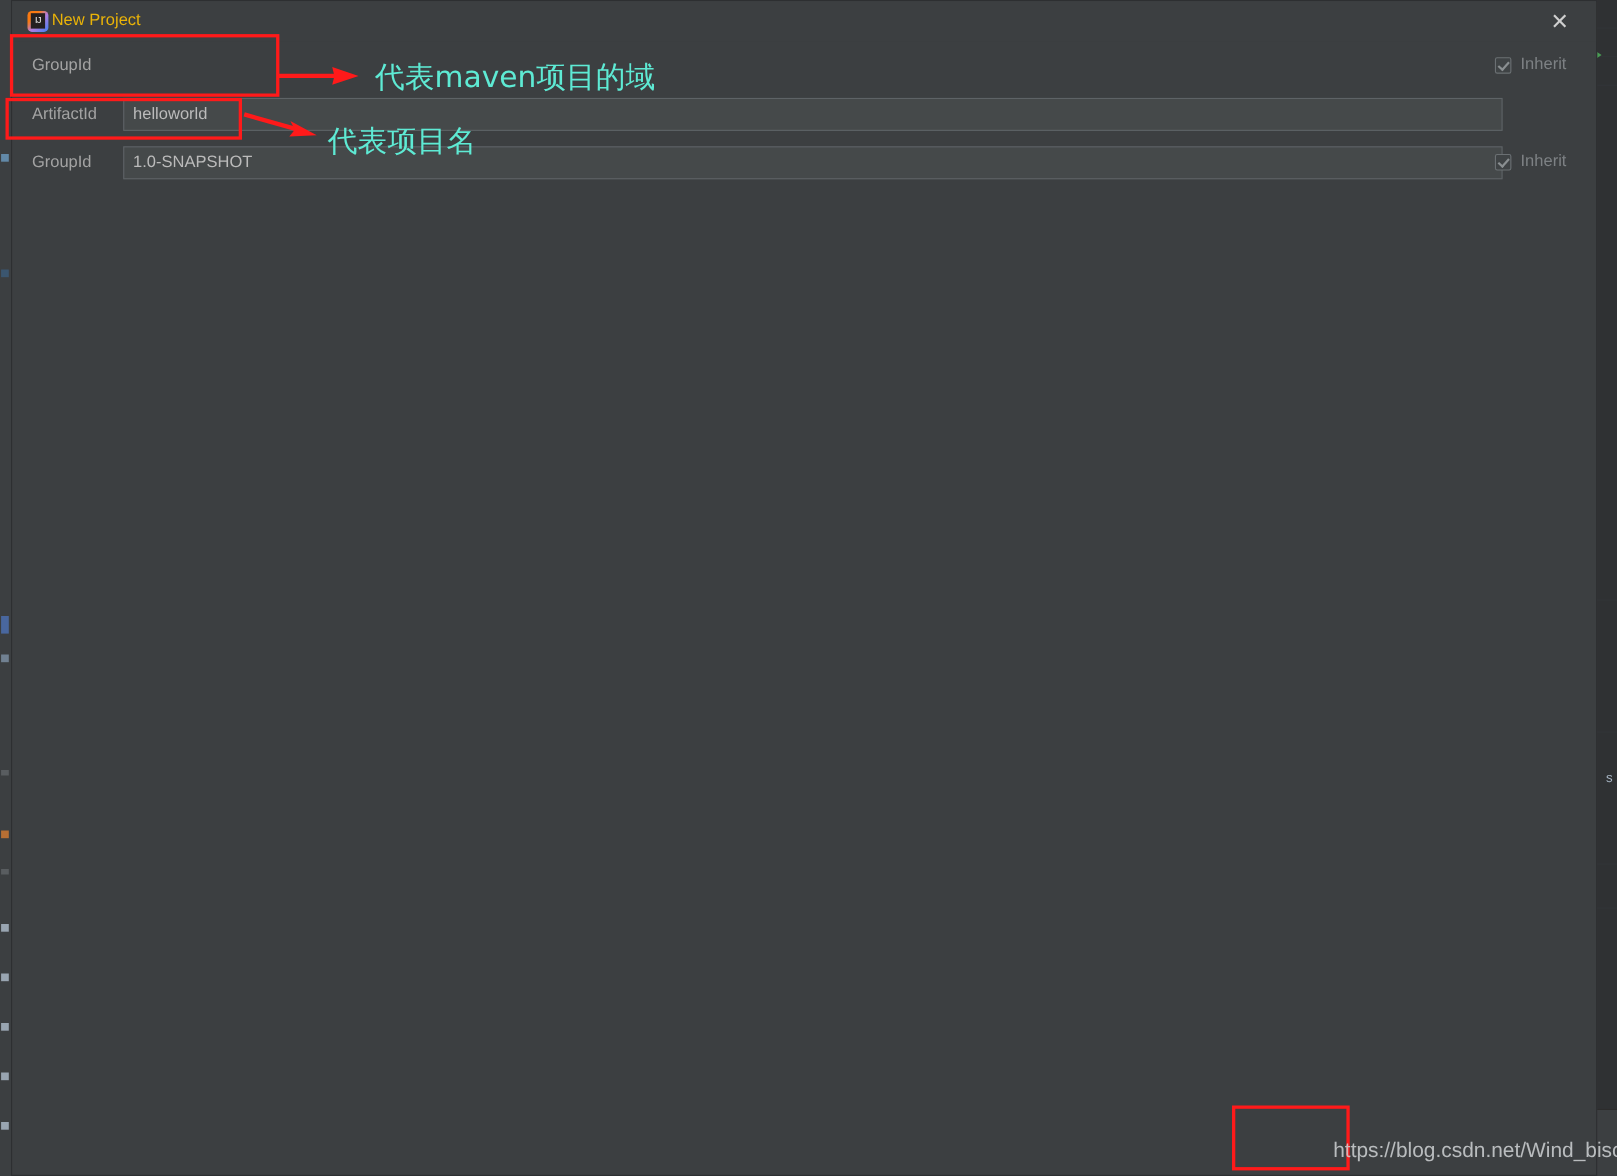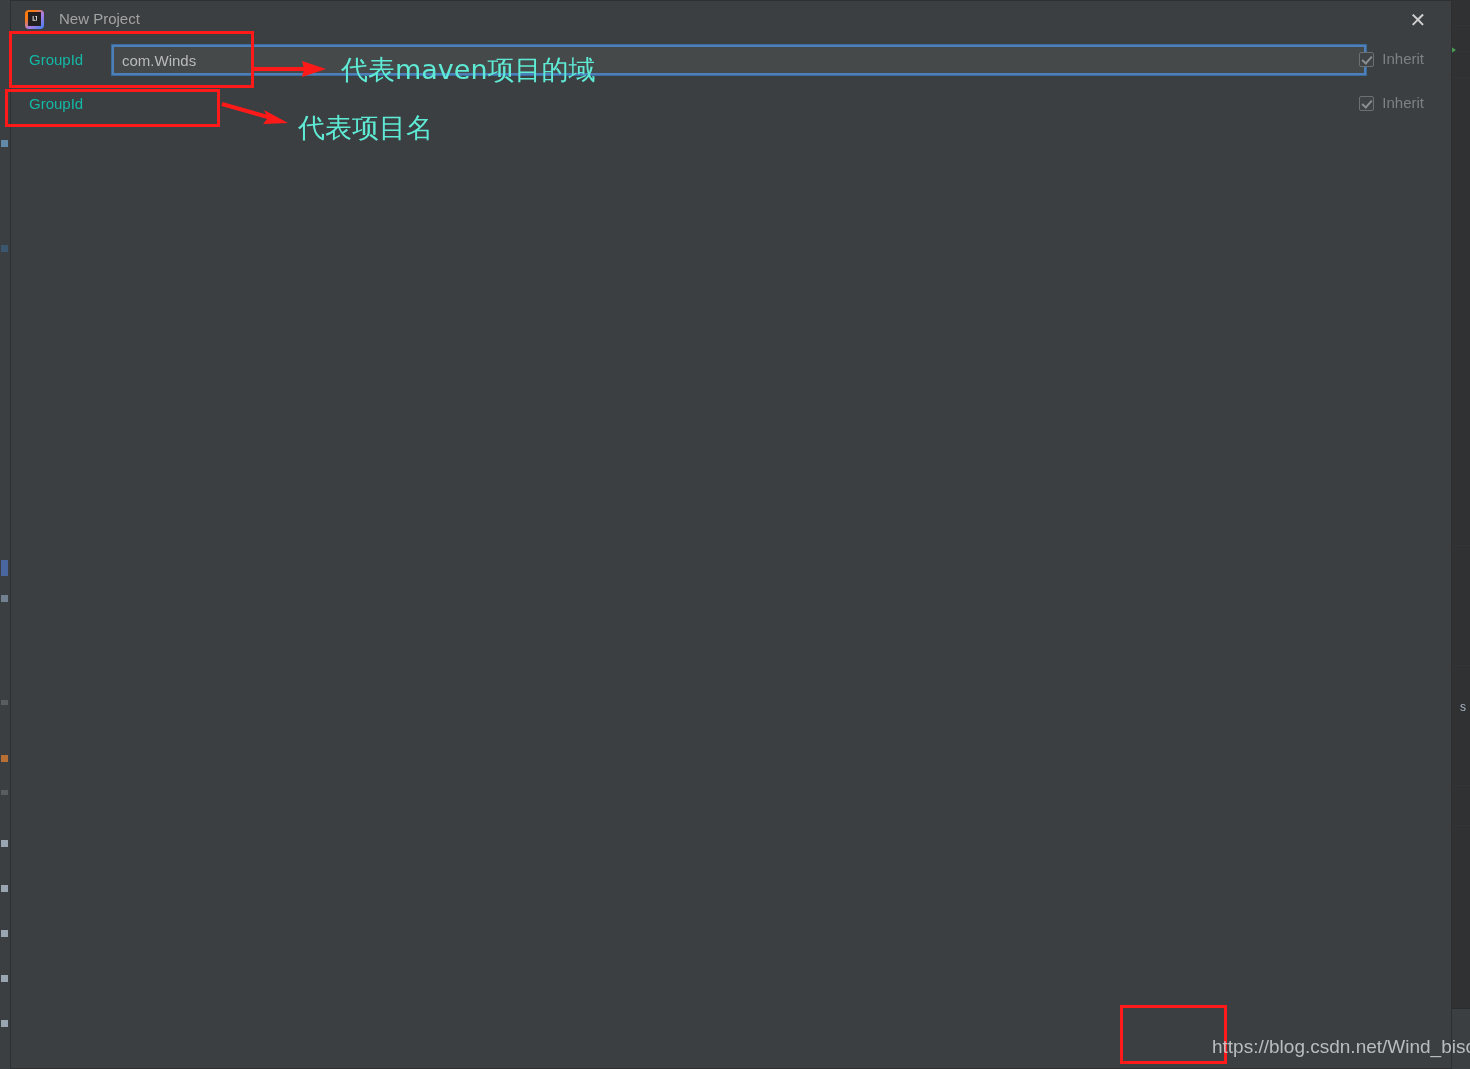--- a/index.html
+++ b/index.html
@@ -80,41 +80,41 @@
     content: "IJ";
     position: absolute; left: 3px; top: 2px;
     width: 13px; height: 14px;
     background: #231f20;
     color: #ffffff;
     font-size: 8px; line-height: 14px; text-align: center;
     font-family: "Liberation Sans", sans-serif;
     letter-spacing: -.5px;
   }
   .title-text {
-    position: absolute; left: 48px; top: 9px;
-    font-size: 15px; color: #a3a3a3;
+    position: absolute; left: 36px; top: 9px;
+    font-size: 15px; color: #eab308;
   }
   .close-btn {
     position: absolute; right: 20px; top: 6px;
     width: 26px; height: 26px;
     color: #cfcfcf; font-size: 20px; line-height: 26px; text-align: center;
     cursor: pointer;
   }
 
   
   .form {
     position: absolute; left: 0; top: 37px; right: 0;
   }
   .row {
     position: relative;
     height: 44px;
   }
   .row-label {
     position: absolute; left: 18px; top: 13px;
-    font-size: 15px; color: #14b8a6;
+    font-size: 15px; color: #a3a3a3;
   }
   .field {
     position: absolute; left: 101px;
     height: 30px;
     background: #45494a;
     color: #bbbbbb;
     font-size: 15px;
     padding: 5px 8px;
     border: 1px solid #5e6366;
   }
@@ -215,30 +215,34 @@
   <div class="titlebar">
     <div class="app-icon"></div>
     <div class="title-text">New Project</div>
     <div class="close-btn">✕</div>
   </div>
 
   <div class="form">
 
     <div class="row">
       <div class="row-label">GroupId</div>
-      <div class="field field-wide focused" style="top:7px;">com.Winds</div>
       <div class="inherit-box">
         <div class="cb"></div>
         <div class="inherit-label">Inherit</div>
       </div>
     </div>
 
+    <div class="row">
+      <div class="row-label">ArtifactId</div>
+      <div class="field field-wide" style="top:7px;">helloworld</div>
+    </div>
 
     <div class="row">
       <div class="row-label">GroupId</div>
+      <div class="field field-wide" style="top:7px;">1.0-SNAPSHOT</div>
       <div class="inherit-box">
         <div class="cb"></div>
         <div class="inherit-label">Inherit</div>
       </div>
     </div>
 
   </div>
 
   <div class="footer">
     

